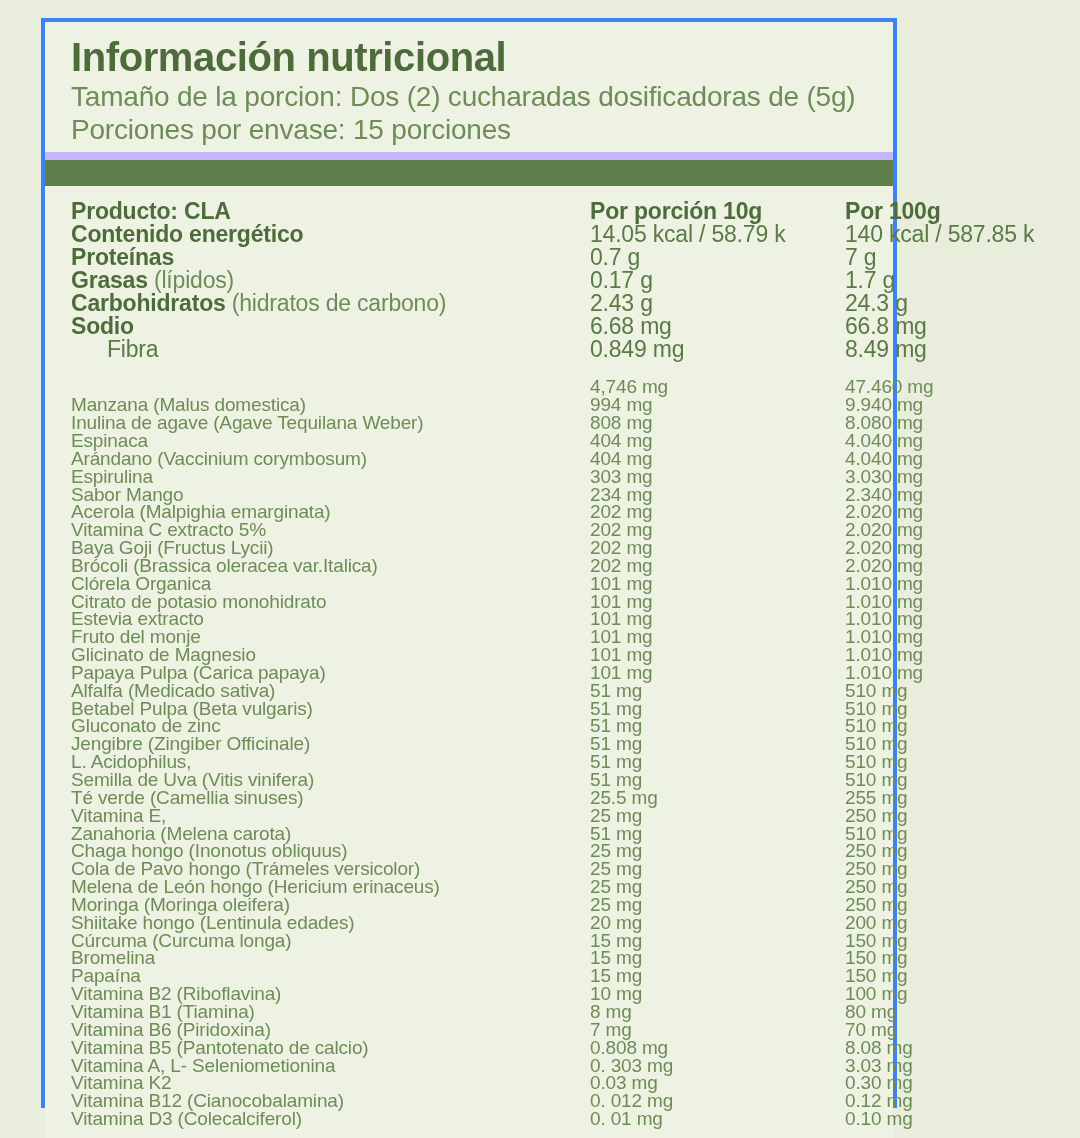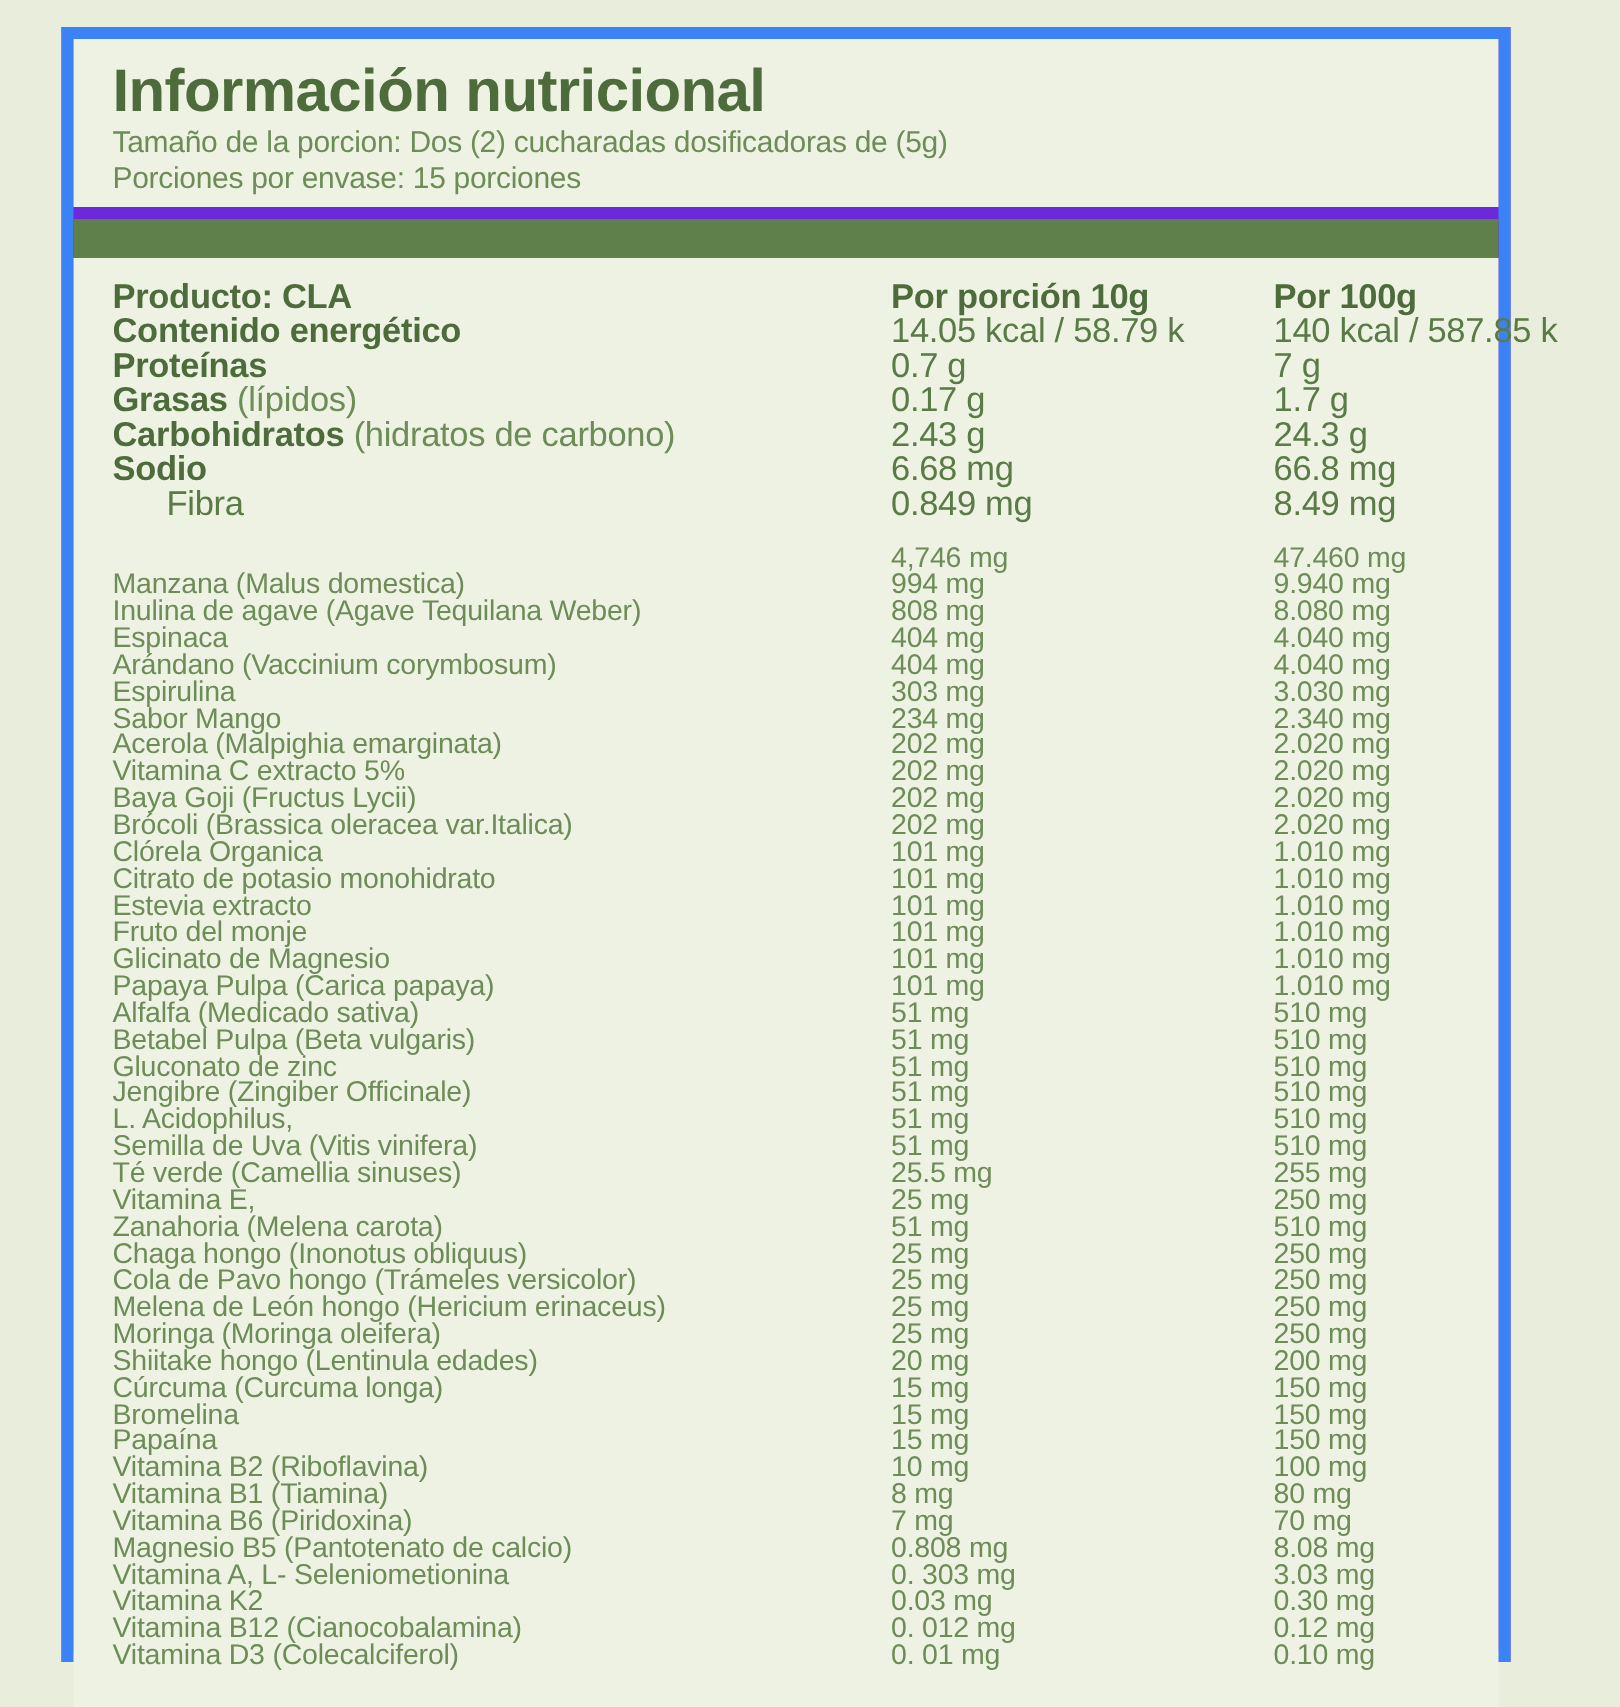--- a/index.html
+++ b/index.html
@@ -14,43 +14,43 @@
     font-family: "Liberation Sans", sans-serif;
     -webkit-font-smoothing: antialiased;
     overflow: hidden;
   }
 
   
   #label-frame {
     position: absolute;
     left: 41px;
     top: 18px;
-    width: 966px;
+    width: 856px;
     height: 1090px;
     box-sizing: border-box;
-    border: 8px solid #3b82f6;
-    background: #6d28d9;
+    border: 4px solid #3b82f6;
+    background: #c4b5fd;
   }
 
   
   #header-block {
     padding: 14px 0 6px 26px;
     background: #eef2e3;
   }
   #main-title {
     font-size: 40px;
     font-weight: bold;
     color: #4e6b3c;
     letter-spacing: -0.4px;
     line-height: 1.06;
     margin: 0 0 2px 0;
     white-space: nowrap;
   }
   .subtitle-line {
-    font-size: 20px;
+    font-size: 28px;
     color: #6d8c58;
     line-height: 1.18;
     letter-spacing: -0.2px;
     white-space: nowrap;
   }
 
   
   #divider-band {
     height: 26px;
     background: #5f7f4b;
@@ -356,21 +356,21 @@
           <span class="c-name">Vitamina B1 (Tiamina)</span>
           <span class="c-portion">8 mg</span>
           <span class="c-hundred">80 mg</span>
         </div>
         <div class="row ing-row">
           <span class="c-name">Vitamina B6 (Piridoxina)</span>
           <span class="c-portion">7 mg</span>
           <span class="c-hundred">70 mg</span>
         </div>
         <div class="row ing-row">
-          <span class="c-name">Magnesio B5 (Pantotenato de calcio)</span>
+          <span class="c-name">Vitamina B5 (Pantotenato de calcio)</span>
           <span class="c-portion">0.808 mg</span>
           <span class="c-hundred">8.08 mg</span>
         </div>
         <div class="row ing-row">
           <span class="c-name">Vitamina A, L- Seleniometionina</span>
           <span class="c-portion">0. 303 mg</span>
           <span class="c-hundred">3.03 mg</span>
         </div>
         <div class="row ing-row">
           <span class="c-name">Vitamina K2</span>

